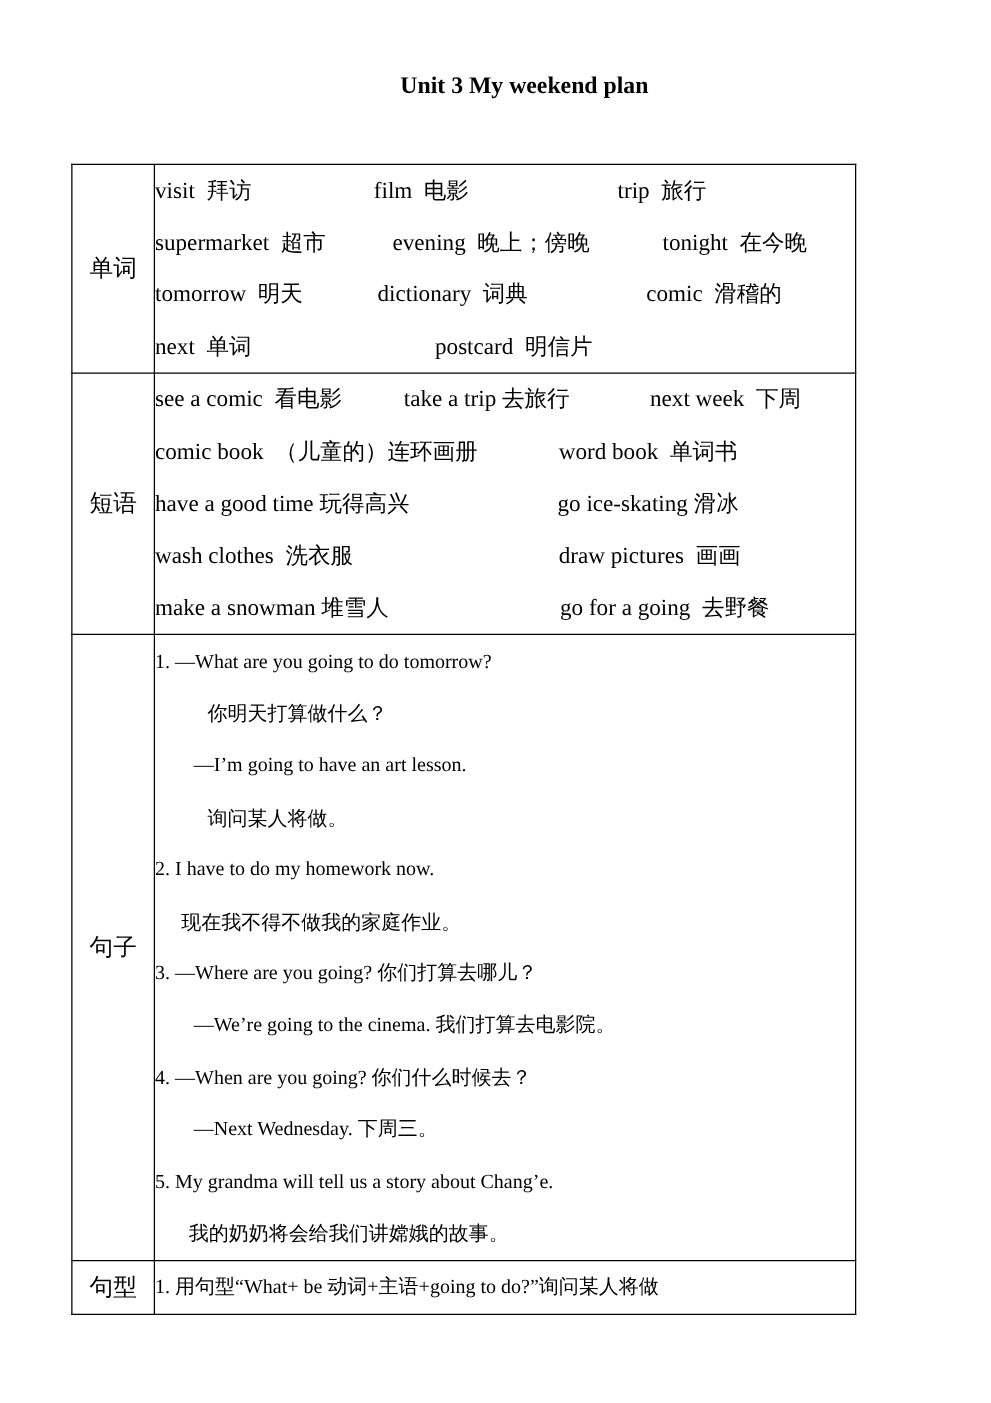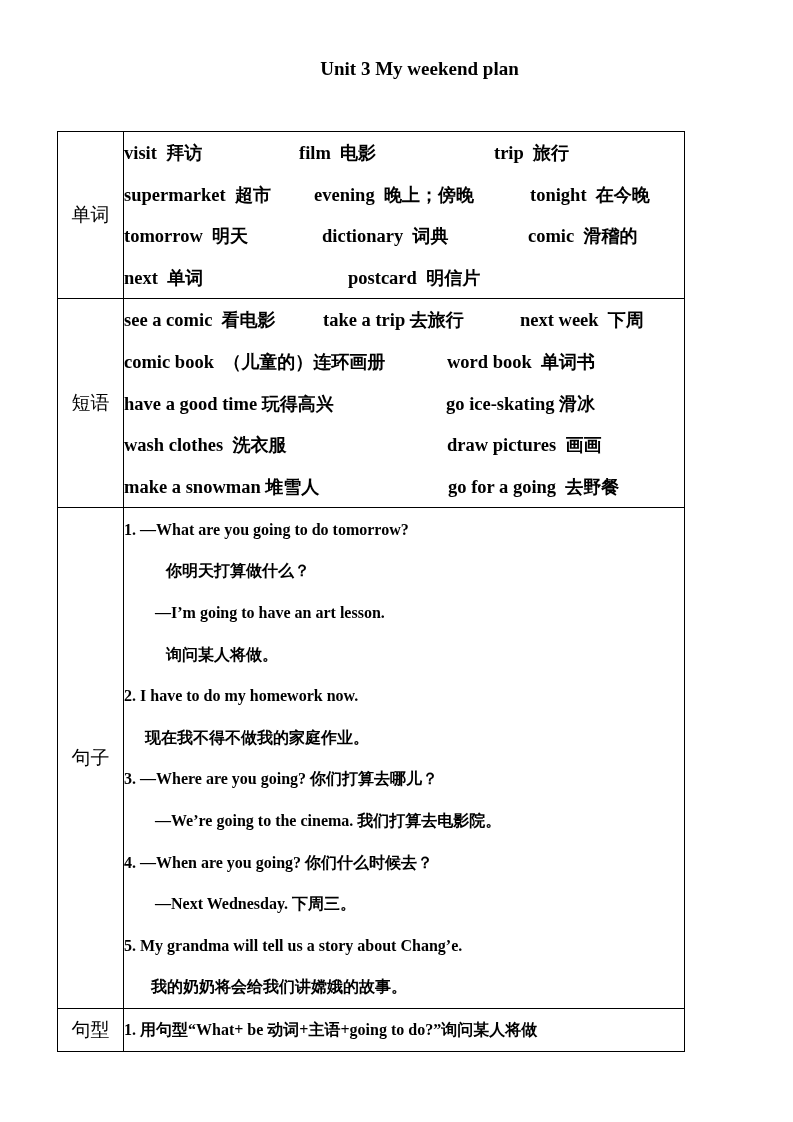--- a/index.html
+++ b/index.html
@@ -5,21 +5,21 @@
   html, body { margin:0; padding:0; background:#ffffff; }
   body { width:793px; height:1122px; position:relative; overflow:hidden;
          font-family:"Liberation Serif","DejaVu Serif",serif; color:#000; }
   .title { position:absolute; left:0; width:793px; top:58px; text-align:center;
            font-weight:bold; font-size:19px; font-family:"Liberation Serif",serif;margin-left:23px; }
   table.doc { position:absolute; left:57px; top:131px; width:628px;
               border-collapse:collapse; table-layout:fixed; }
   table.doc td { border:1.3px solid #000; padding:0; vertical-align:middle; }
   td.label { width:65px; text-align:center; font-size:19px;
              font-family:"DejaVu Sans",sans-serif; }
-  td.content { padding-left:8px;font-weight:bold; }
+  td.content { padding-left:8px; }
   .line { height:41.6px; line-height:41.6px; font-size:18.5px; white-space:nowrap; position:relative; }
   .cell { position:absolute; top:0; }
   .zh { font-family:"DejaVu Sans",sans-serif; font-size:18px; }
   .sent { height:41.6px; line-height:41.6px; font-size:16px; white-space:nowrap; }
 </style>
 </head>
 <body>
 
 <div class="title">Unit 3 My weekend plan</div>
 
@@ -34,22 +34,22 @@
         <span class="cell" style="left:175px"><span>film</span>&nbsp; <span class="zh">电影</span></span>
         <span class="cell" style="left:370px"><span>trip</span>&nbsp; <span class="zh">旅行</span></span>
       </div>
       <div class="line">
         <span class="cell" style="left:0px"><span>supermarket</span>&nbsp; <span class="zh">超市</span></span>
         <span class="cell" style="left:190px"><span>evening</span>&nbsp; <span class="zh">晚上；傍晚</span></span>
         <span class="cell" style="left:406px"><span>tonight</span>&nbsp; <span class="zh">在今晚</span></span>
       </div>
       <div class="line">
         <span class="cell" style="left:0px"><span>tomorrow</span>&nbsp; <span class="zh">明天</span></span>
-        <span class="cell" style="left:198px"><span>dictionary</span>&nbsp; <span class="zh">词典</span></span>
-        <span class="cell" style="left:404px"><span>comic</span>&nbsp; <span class="zh">滑稽的</span></span>
+        <span class="cell" style="left:178px"><span>dictionary</span>&nbsp; <span class="zh">词典</span></span>
+        <span class="cell" style="left:393px"><span>comic</span>&nbsp; <span class="zh">滑稽的</span></span>
       </div>
       <div class="line">
         <span class="cell" style="left:0px"><span>next</span>&nbsp; <span class="zh">单词</span></span>
         <span class="cell" style="left:224px"><span>postcard</span>&nbsp; <span class="zh">明信片</span></span>
       </div>
     </td>
   </tr>
 
   <tr>
     <td class="label">短语</td>

